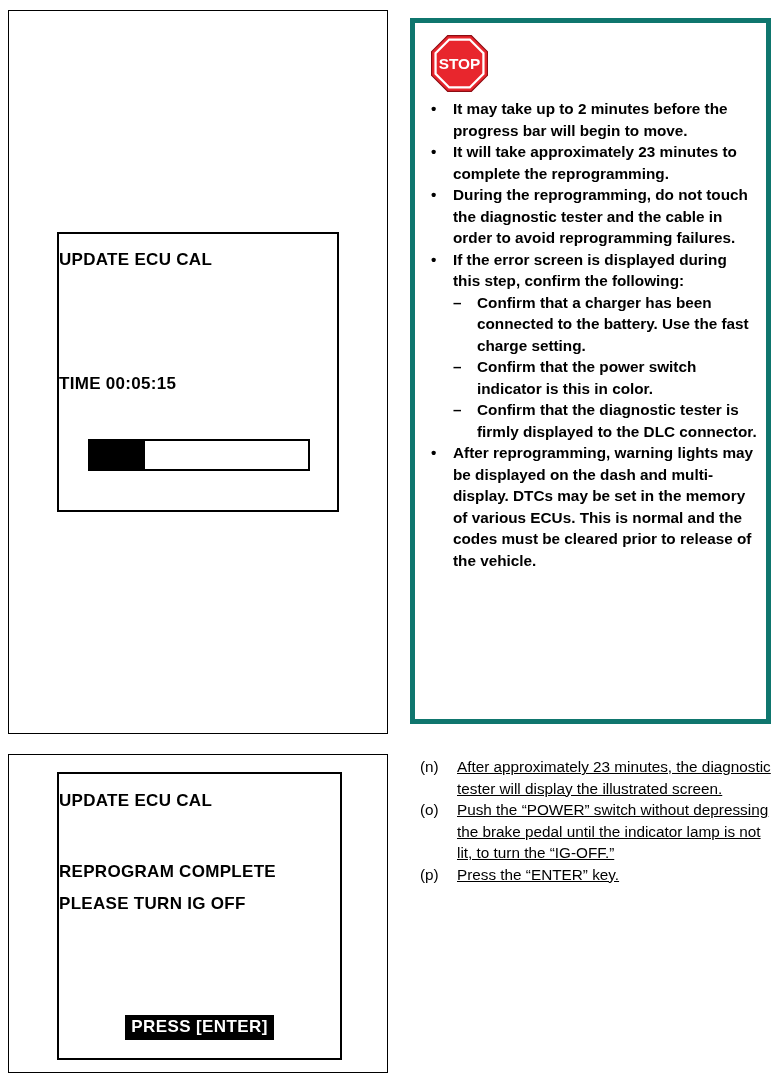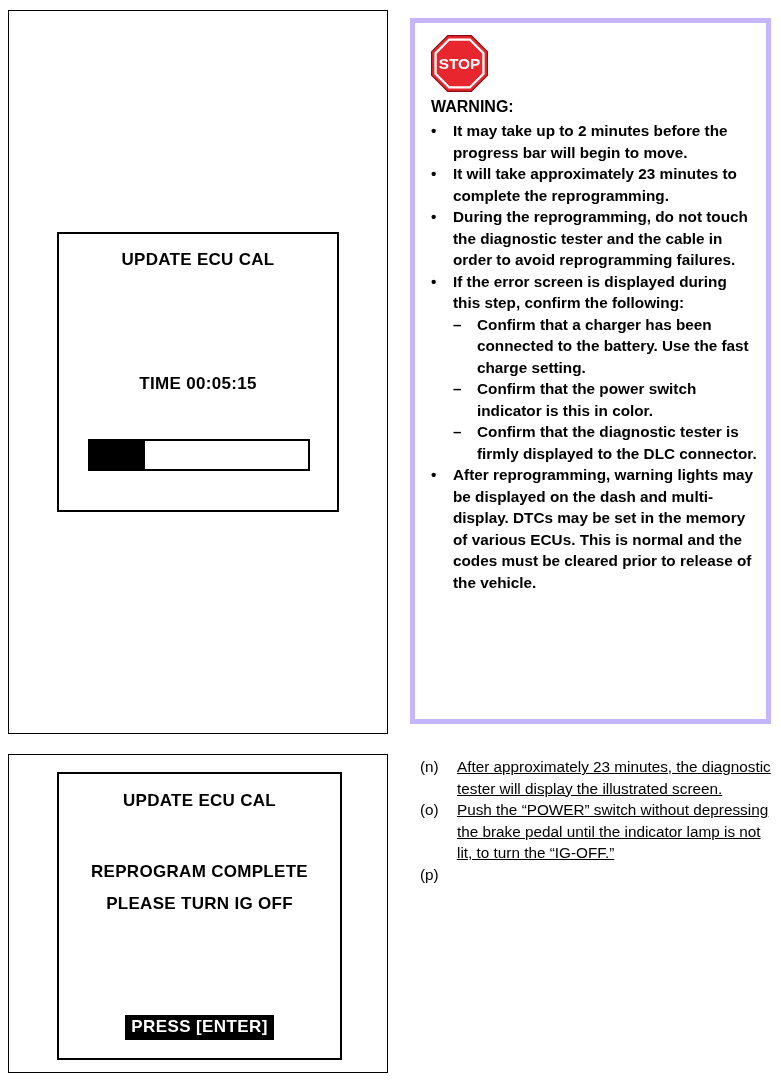--- a/index.html
+++ b/index.html
@@ -16,21 +16,21 @@
   .frame { position: absolute; border: 1px solid #000; background: #fff; }
   #frame1 { left: 8px;  top: 10px;  width: 380px; height: 724px; }
   #frame2 { left: 8px;  top: 754px; width: 380px; height: 319px; }
 
   .screen { position: absolute; border: 2px solid #000; background: #fff; }
   #screen1 { left: 48px; top: 221px; width: 282px; height: 280px; }
   #screen2 { left: 48px; top: 17px;  width: 285px; height: 288px; }
 
   .sline {
     position: absolute; left: 0; width: 100%;
-    text-align: center; font-weight: bold;
+    font-weight: bold;
     font-size: 17px; letter-spacing: .3px; white-space: nowrap;
   }
   #s1-title { top: 16px; }
   #s1-line1 { top: 88px; }
   #s1-line2 { top: 140px; }
 
   .progress {
     position: absolute; left: 29px; top: 205px;
     width: 222px; height: 32px;
     border: 2px solid #000; background: #fff;
@@ -44,21 +44,21 @@
   .press-enter span {
     display: inline-block; background: #000; color: #fff;
     font-weight: bold; font-size: 17px; letter-spacing: .4px;
     padding: 2px 6px 3px 6px;
   }
 
   
   #warnbox {
     position: absolute;
     left: 410px; top: 18px; width: 361px; height: 706px;
-    border: 5px solid #c4b5fd; background: #fff;
+    border: 5px solid #0f766e; background: #fff;
     padding: 12px 8px 0 16px;
   }
   .stop-wrap { width: 57px; height: 57px; margin-bottom: 6px; }
   .warn-head { font-size: 16px; font-weight: bold; margin: 4px 0 4px 0; }
   .bullet-item {
     display: flex; font-weight: bold;
     font-size: 15.3px; line-height: 21.5px;
   }
   .bullet-item .marker { width: 22px; flex: none; }
   .bullet-item .btext { flex: 1; }
@@ -92,21 +92,20 @@
 
 <div id="warnbox">
   <div class="stop-wrap">
     <svg width="57" height="57" viewBox="0 0 100 100" aria-hidden="true">
       <polygon points="29.3,1 70.7,1 99,29.3 99,70.7 70.7,99 29.3,99 1,70.7 1,29.3" fill="#e8262d" stroke="#8c0c12" stroke-width="2"></polygon>
       <polygon points="32,8 68,8 92,32 92,68 68,92 32,92 8,68 8,32" fill="none" stroke="#ffffff" stroke-width="4"></polygon>
       <text x="50" y="59" text-anchor="middle" font-family="Liberation Sans, sans-serif" font-size="27" font-weight="bold" fill="#ffffff">STOP</text>
     </svg>
   </div>
 
-  <div class="warn-head">WARNING:</div>
 
   <div class="bullet-item">
     <span class="marker">•</span>
     <span class="btext">It may take up to 2 minutes before the progress bar will begin to move.</span>
   </div>
 
   <div class="bullet-item">
     <span class="marker">•</span>
     <span class="btext">It will take approximately 23 minutes to complete the reprogramming.</span>
   </div>
@@ -154,14 +153,15 @@
   <div class="step">
     <span class="slabel">(n)</span>
     <span class="stext">After approximately 23 minutes, the diagnostic tester will display the illustrated screen.</span>
   </div>
   <div class="step">
     <span class="slabel">(o)</span>
     <span class="stext"><span>Push the “POWER” switch </span><span class="uline">without depressing the brake pedal</span><span> until the indicator lamp is not lit, to turn the “IG-OFF.”</span></span>
   </div>
   <div class="step">
     <span class="slabel">(p)</span>
+    <span class="stext">Press the “ENTER” key.</span>
   </div>
 </div>
 
 </body></html>

